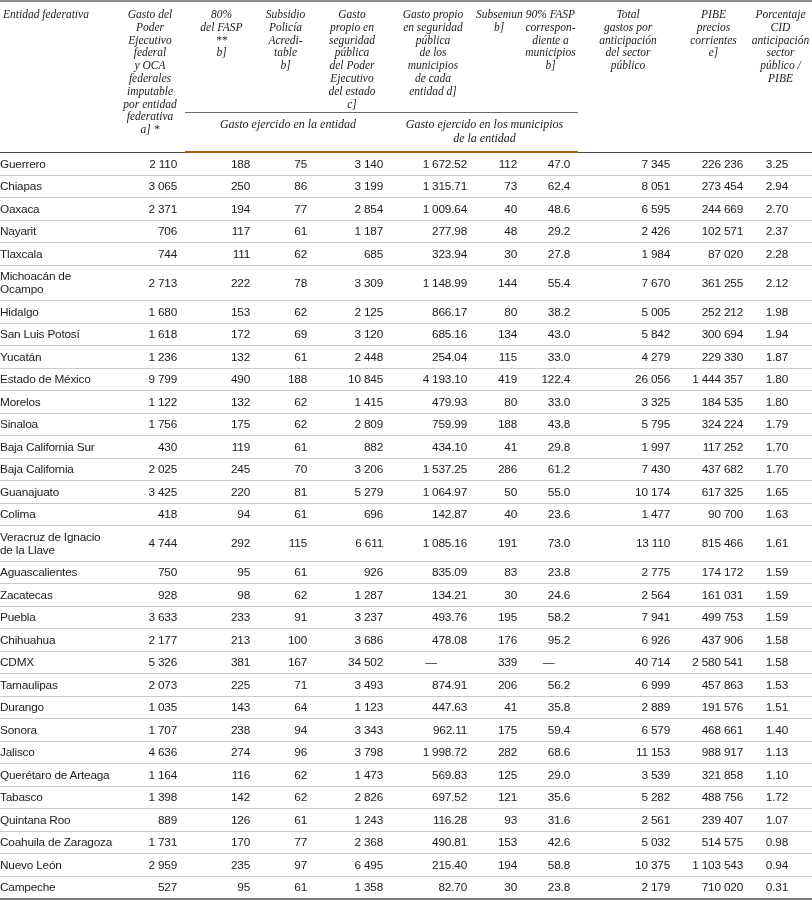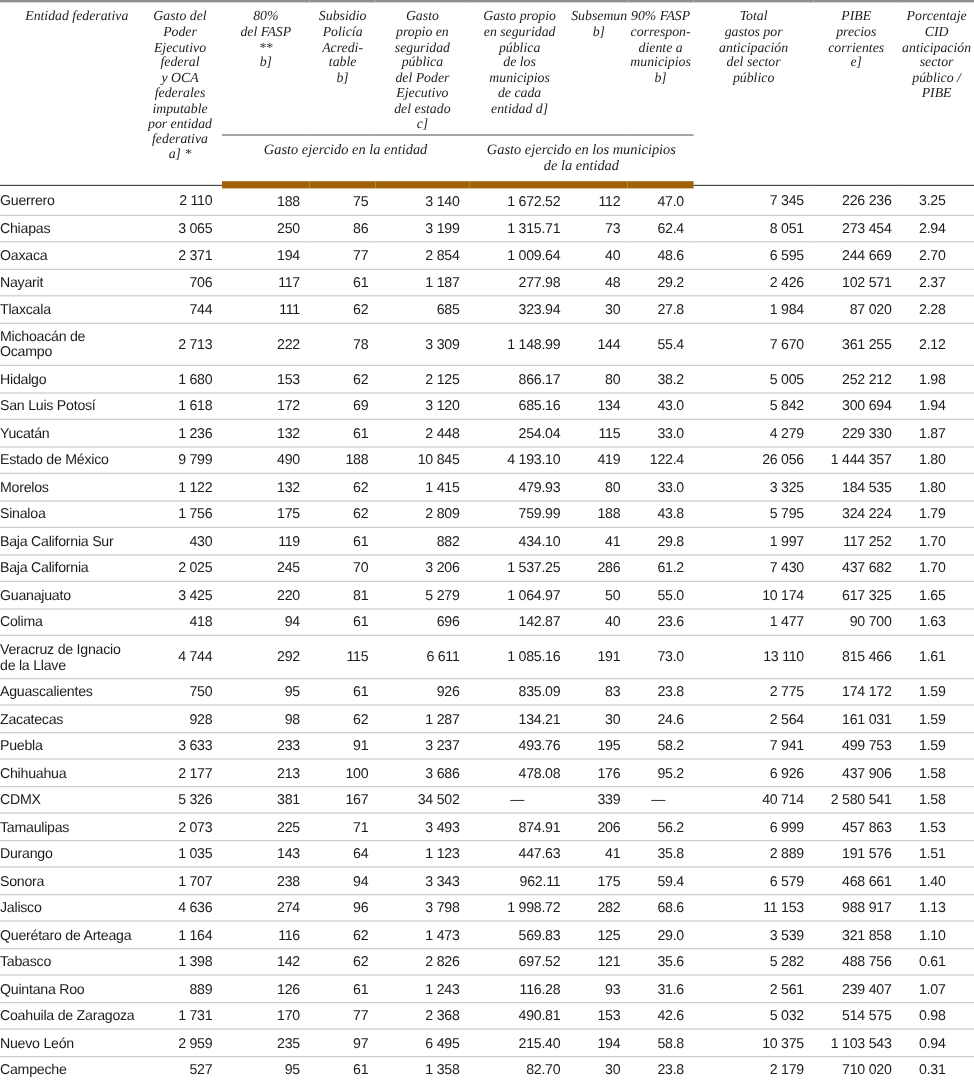--- a/index.html
+++ b/index.html
@@ -33,25 +33,25 @@
     font-style: italic;
     font-weight: normal;
     font-size: 11.5px;
     line-height: 12.8px;
     vertical-align: top;
     text-align: center;
     white-space: pre-line;
     padding: 6px 1px 2px 1px;
     border-bottom: 1px solid #4a4a4a;
   }
-  thead th.col-entidad { text-align: left; padding-left: 21px; }
+  thead th.col-entidad { text-align: left; padding-left: 3px; }
   thead tr.main-row th.grouped { border-bottom: none; }
   thead tr.group-row th {
     border-top: 1px solid #6a6a6a;
-    border-bottom: 6px solid #a16207;
+    border-bottom: 2px solid #a16207;
     font-size: 12px;
     line-height: 13.5px;
     padding: 5px 2px 6px 2px;
     vertical-align: top;
   }
 
   
   tbody th, tbody td {
     font-family: "Liberation Sans", sans-serif;
     font-size: 11.8px;
@@ -509,21 +509,21 @@
     <th class="rowname" scope="row">Tabasco</th>
     <td>1 398</td>
     <td>142</td>
     <td>62</td>
     <td>2 826</td>
     <td>697.52</td>
     <td>121</td>
     <td>35.6</td>
     <td>5 282</td>
     <td>488 756</td>
-    <td>0.61</td>
+    <td>1.72</td>
   </tr>
         <tr>
     <th class="rowname" scope="row">Quintana Roo</th>
     <td>889</td>
     <td>126</td>
     <td>61</td>
     <td>1 243</td>
     <td>116.28</td>
     <td>93</td>
     <td>31.6</td>

